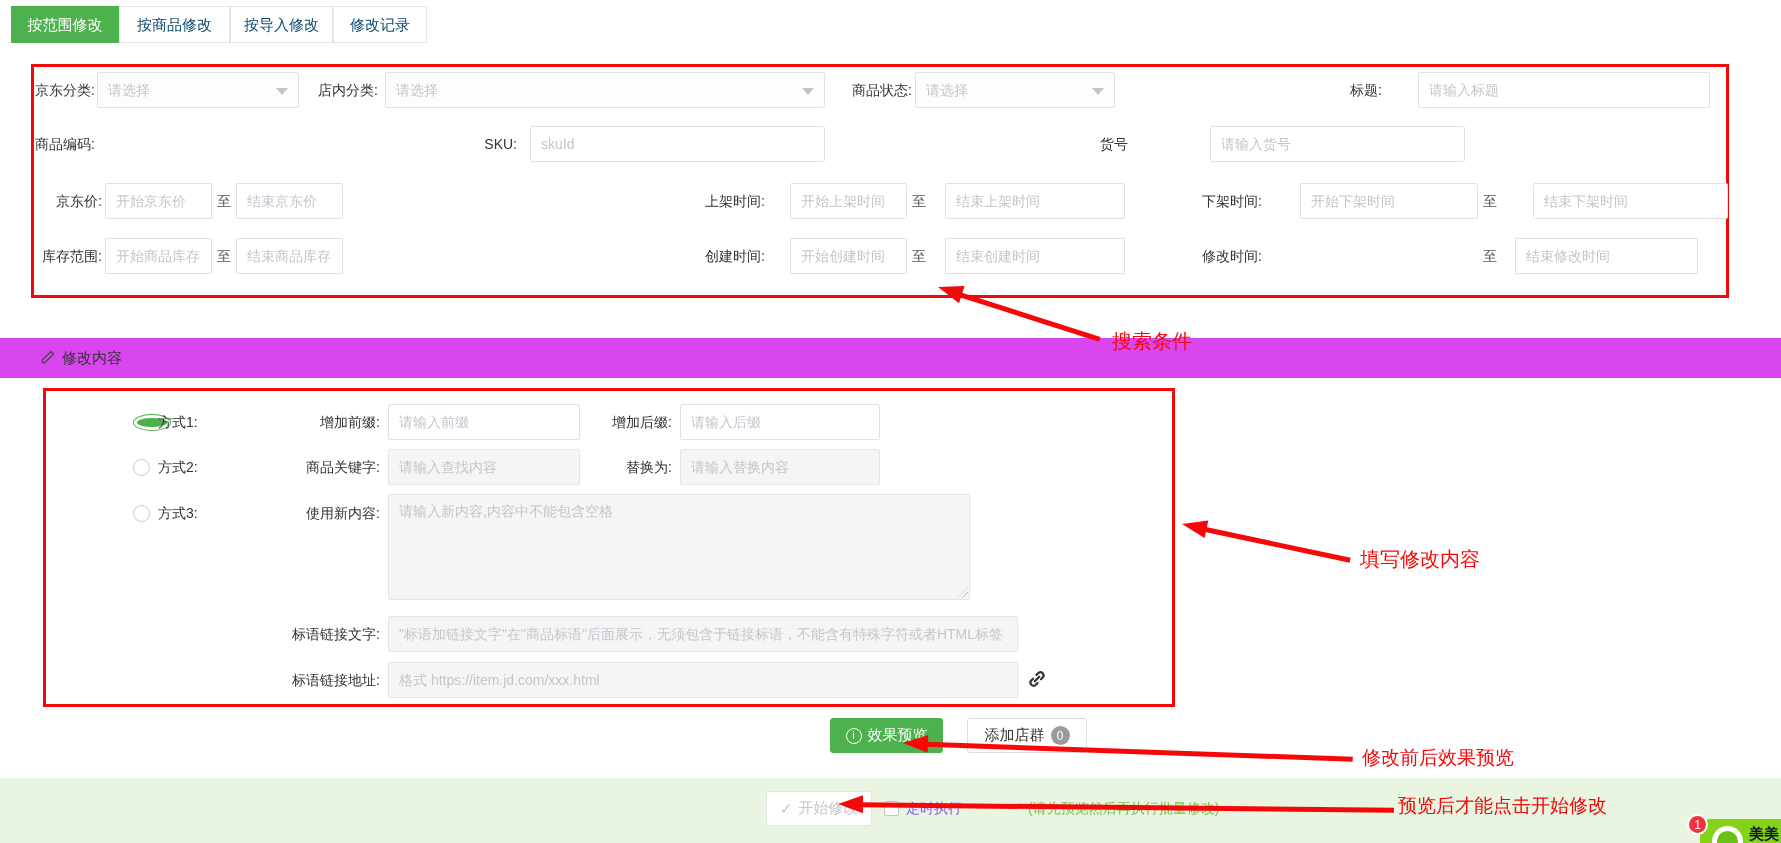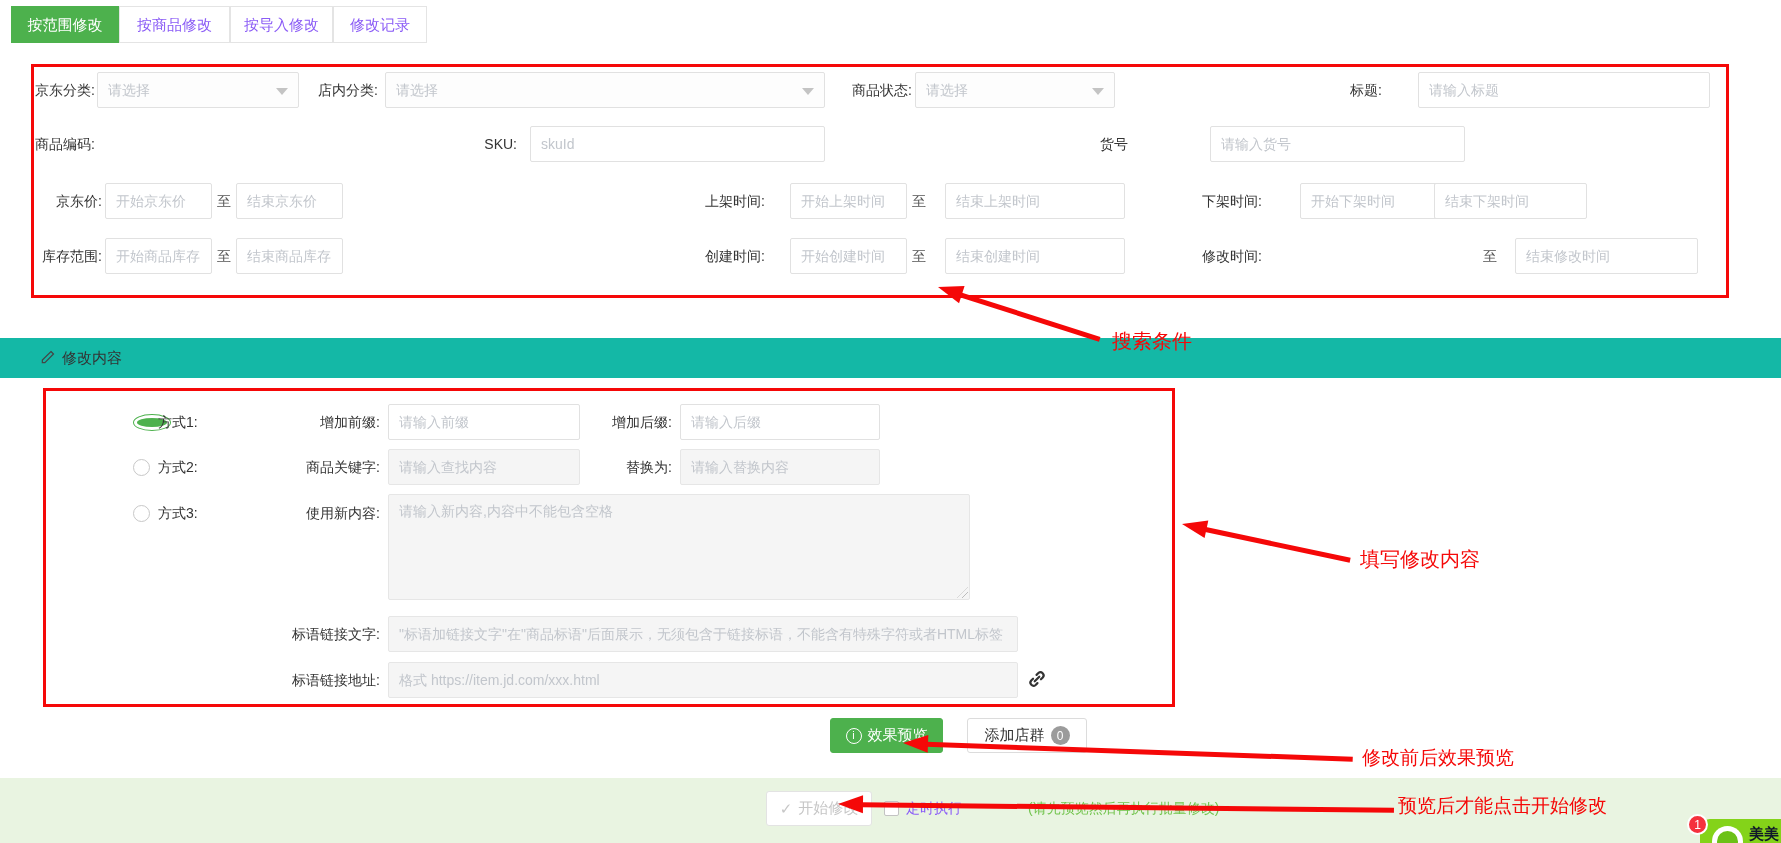--- a/index.html
+++ b/index.html
@@ -9,40 +9,40 @@
     --border:#e1e1e1;
     --ph:#c2c6cc;
     --lbl:#333;
   }
   *{margin:0;padding:0;box-sizing:border-box;font-family:"Liberation Sans",sans-serif;}
   body{background:#fff;}
   .page{position:relative;width:1781px;height:843px;background:#fff;overflow:hidden;}
 
   
   .tab{position:absolute;top:6px;height:37px;line-height:35px;text-align:center;font-size:15px;
-       background:#fff;border:1px solid #e4e4e4;color:#8b5cf6;cursor:pointer;}
+       background:#fff;border:1px solid #e4e4e4;color:#0c4a6e;cursor:pointer;}
   .tab.active{background:var(--green);color:#fff;border-color:var(--green);}
 
   
   .redbox{position:absolute;border:3px solid var(--red);background:transparent;}
 
   
   .lbl{position:absolute;height:36px;line-height:36px;font-size:14px;color:var(--lbl);text-align:right;}
   .inp{position:absolute;height:36px;border:1px solid var(--border);background:#fff;border-radius:2px;
        font-size:14px;color:#333;padding:0 10px;outline:none;}
   .inp::placeholder,textarea::placeholder{color:var(--ph);}
   .inp:disabled,textarea:disabled{background:#f5f5f5;border-color:#e6e6e6;}
   .sel{position:absolute;height:36px;border:1px solid var(--border);background:#fdfdfd;border-radius:2px;
        font-size:14px;color:var(--ph);line-height:34px;padding:0 26px 4px 10px;cursor:pointer;}
   .caret{position:absolute;right:10px;top:15px;width:0;height:0;
          border-left:6px solid transparent;border-right:6px solid transparent;border-top:7px solid #c4c4c4;}
   .to{position:absolute;height:36px;line-height:36px;font-size:14px;color:#555;text-align:center;}
 
   
-  .secbar{position:absolute;left:0;top:338px;width:1781px;height:40px;background:#14b8a6;}
+  .secbar{position:absolute;left:0;top:338px;width:1781px;height:40px;background:#d946ef;}
   .secbar .ic{position:absolute;left:40px;top:12px;}
   .secbar .tt{position:absolute;left:62px;top:0;height:40px;line-height:40px;font-size:15px;color:#333;}
 
   
   .radio{position:absolute;left:87px;width:17px;height:17px;border-radius:50%;border:1px solid #c8c8c8;background:#fff;cursor:pointer;}
   .radio.sel{border-color:var(--green);}
   .radio.sel::after{content:"";position:absolute;inset:3px;border-radius:50%;background:var(--green);}
   .mlabel{position:absolute;left:112px;width:80px;line-height:36px;font-size:14px;color:#333;}
   .flabel{position:absolute;left:200px;width:134px;text-align:right;line-height:36px;font-size:14px;color:#333;}
   .ta{position:absolute;border:1px solid var(--border);border-radius:2px;font-size:14px;padding:8px 10px;
@@ -123,21 +123,21 @@
     <input class="inp" style="left: 71px; top: 116px; width: 107px;" placeholder="开始京东价">
     <div class="to" style="left:178px;top:116px;width:24px">至</div>
     <input class="inp" style="left: 202px; top: 116px; width: 107px;" placeholder="结束京东价">
     <div class="lbl" style="left:646px;top:116px;width:85px">上架时间:</div>
     <input class="inp" style="left: 756px; top: 116px; width: 117px;" placeholder="开始上架时间">
     <div class="to" style="left:873px;top:116px;width:24px">至</div>
     <input class="inp" style="left: 911px; top: 116px; width: 180px;" placeholder="结束上架时间">
     <div class="lbl" style="left:1128px;top:116px;width:100px">下架时间:</div>
     <input class="inp" style="left: 1266px; top: 116px; width: 178px;" placeholder="开始下架时间">
     <div class="to" style="left:1444px;top:116px;width:24px">至</div>
-    <input class="inp" style="left: 1400px; top: 116px; width: 153px;" placeholder="结束下架时间">
+    <input class="inp" style="left: 1499px; top: 116px; width: 195px;" placeholder="结束下架时间">
 
     <div class="lbl" style="left:1px;top:171px;width:67px">库存范围:</div>
     <input class="inp" style="left: 71px; top: 171px; width: 107px;" placeholder="开始商品库存">
     <div class="to" style="left:178px;top:171px;width:24px">至</div>
     <input class="inp" style="left: 202px; top: 171px; width: 107px;" placeholder="结束商品库存">
     <div class="lbl" style="left:646px;top:171px;width:85px">创建时间:</div>
     <input class="inp" style="left: 756px; top: 171px; width: 117px;" placeholder="开始创建时间">
     <div class="to" style="left:873px;top:171px;width:24px">至</div>
     <input class="inp" style="left: 911px; top: 171px; width: 180px;" placeholder="结束创建时间">
     <div class="lbl" style="left:1128px;top:171px;width:100px">修改时间:</div>

